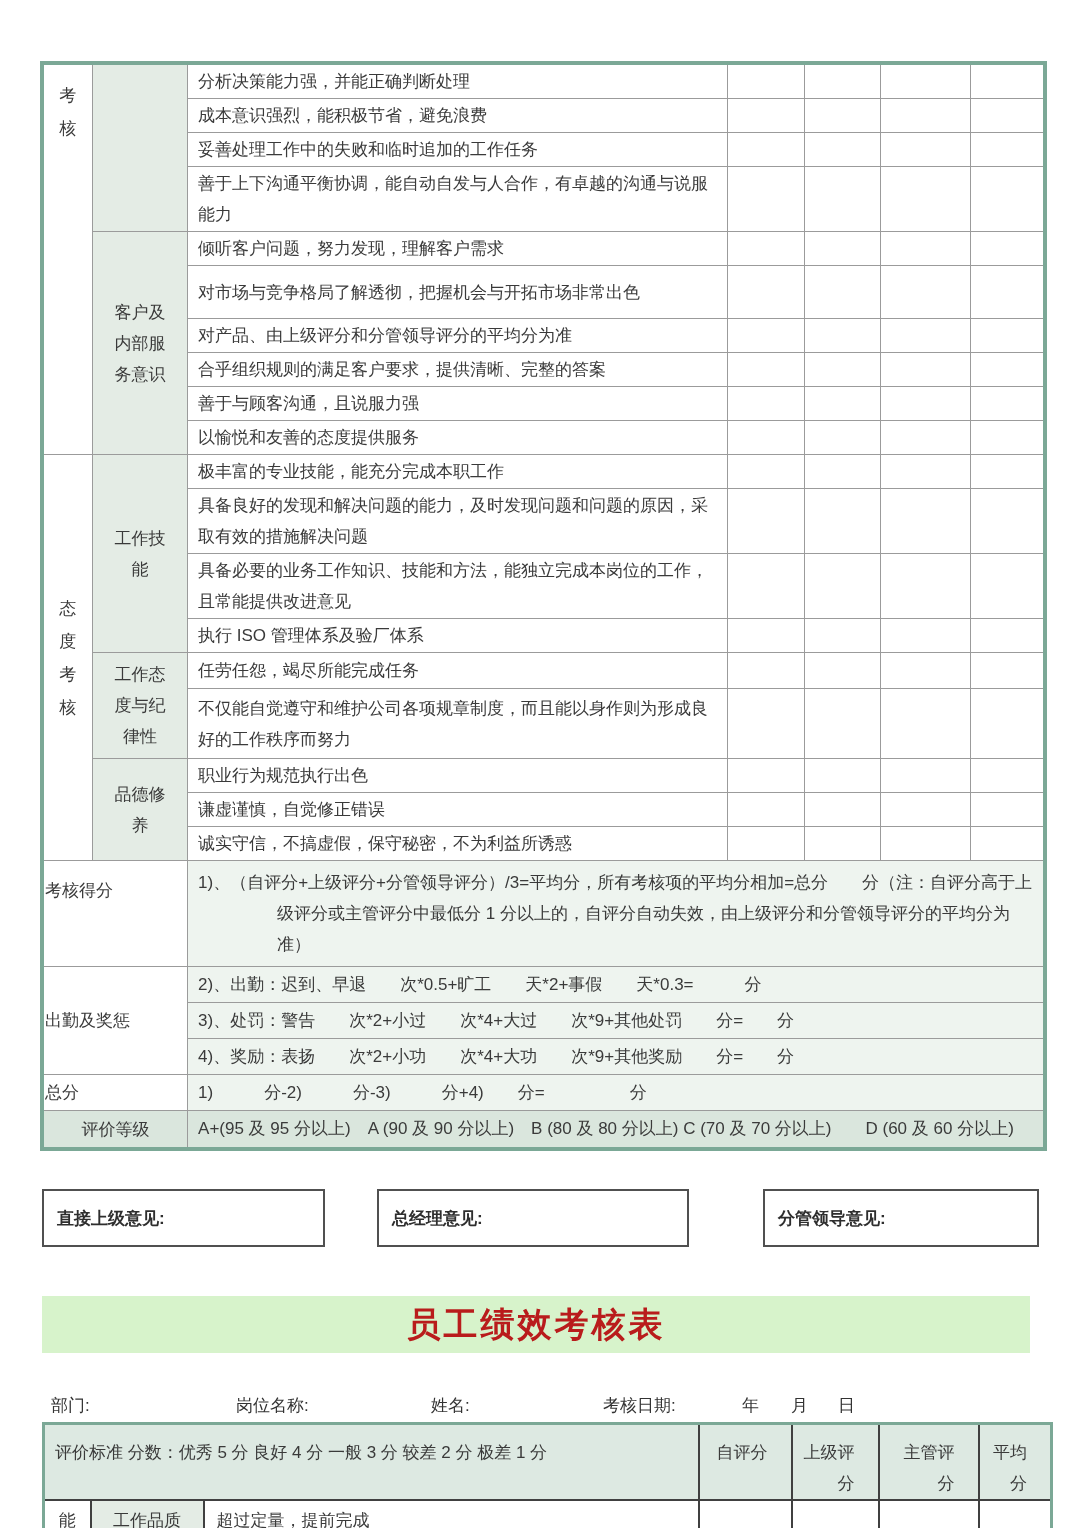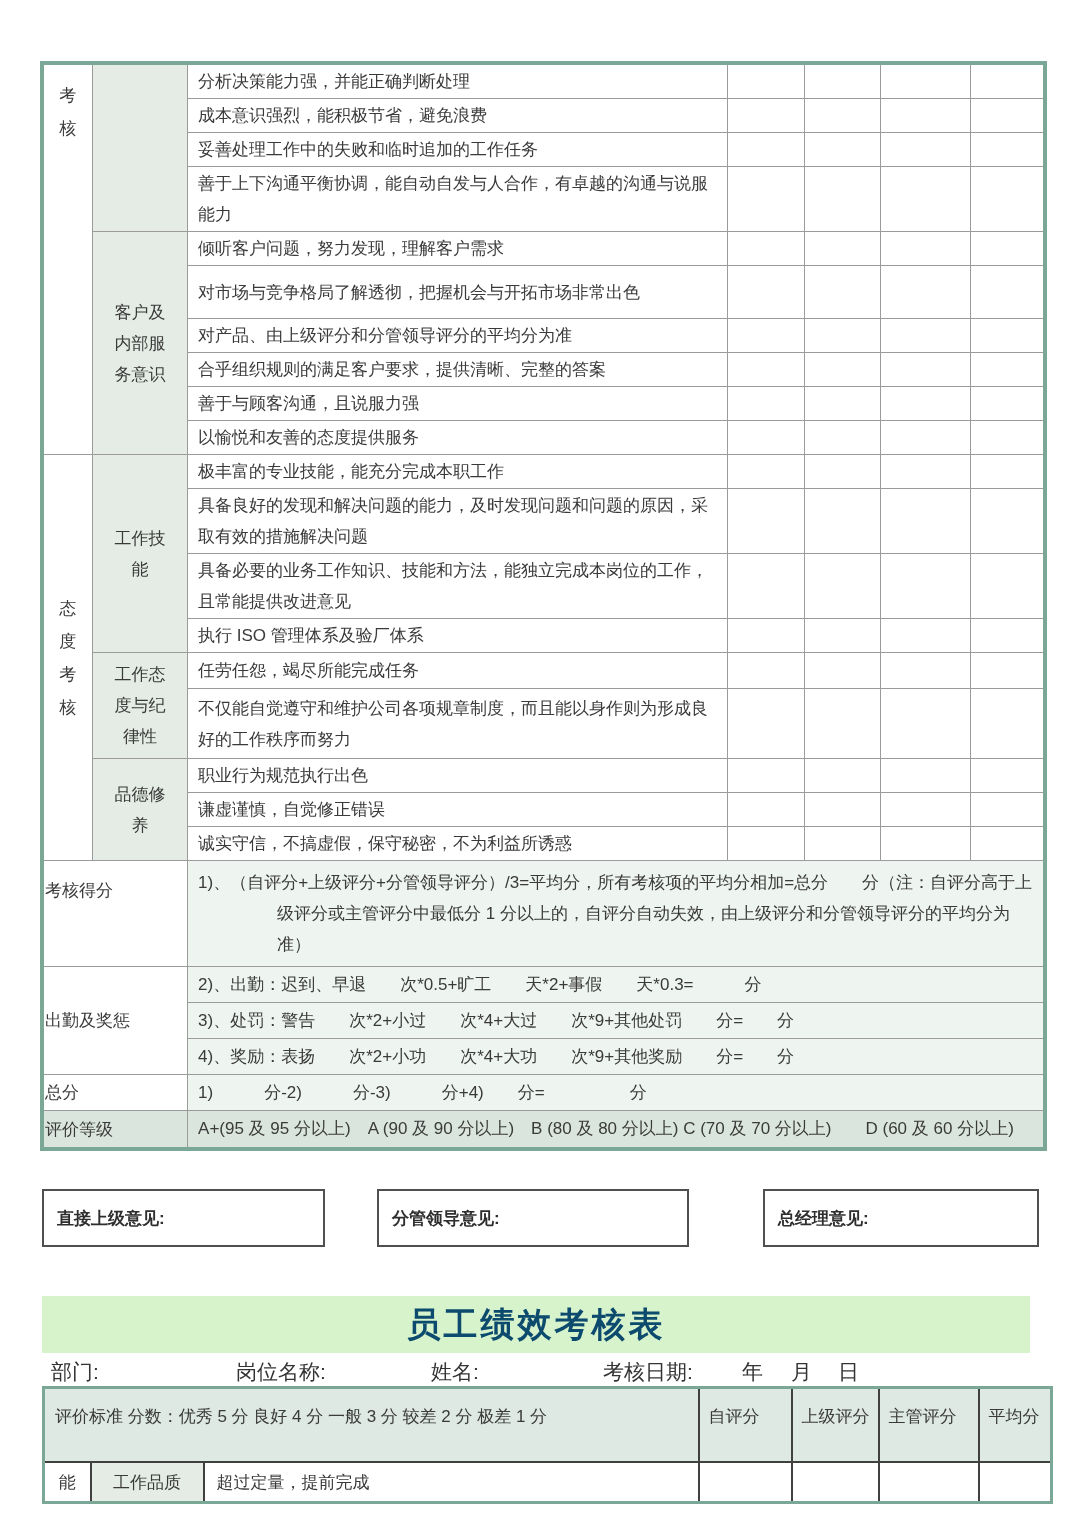--- a/index.html
+++ b/index.html
@@ -20,55 +20,55 @@
   .vtop { vertical-align:top !important; padding-top:14px !important; }
   .sub-cell { background:#e4ece5; text-align:center; vertical-align:middle;
               line-height:31px; padding:6px 18px; word-break:break-all; }
   .desc-cell { background:#fff; padding:1px 10px; line-height:31px; text-align:left; }
   .desc-cell.tall { height:50px;margin-left:39px; }
   .score-cell { background:#fff; }
   .sum-label { background:#fff; text-align:left; vertical-align:middle; line-height:31px; }
   .sum-content { background:#eef4ef; padding:1px 10px; line-height:33px; }
   .formula { line-height:31px; padding:6px 10px 6px 89px; text-indent:-79px;
              min-height:96px; vertical-align:top; }
-  .grade-label { background:#dae6dd; vertical-align:middle; }
+  .grade-label { background:#dae6dd; text-align:center; vertical-align:middle; }
   .grade-content { background:#dae6dd; padding:2px 10px; line-height:32px; }
 
   
   .opinions { position:relative; height:58px; margin-top:38px; }
   .obox { position:absolute; top:0; height:54px; background:#fff;
           border:2px solid #505050; display:flex; align-items:center;
           padding-left:13px; font-size:17px; font-weight:bold; color:#2e2e2e; }
   .obox:nth-child(1){ left:42px;  width:266px; }
   .obox:nth-child(2){ left:377px; width:295px; }
   .obox:nth-child(3){ left:763px; width:259px; }
 
   
   .title-bar { margin:49px 0 0 42px; width:988px; height:57px; background:#d7f3cb;
                display:flex; align-items:center; justify-content:center; }
-  .title-bar h1 { margin:0; font-size:34px; font-weight:bold; color:#0c4a6e;
+  .title-bar h1 { margin:0; font-size:34px; font-weight:bold; color:#b91c1c;
                   letter-spacing:3px; }
 
   
-  .info-row { position:relative; height:30px; width:1010px; margin-left:42px; font-size:21px; }
+  .info-row { position:relative; height:30px; width:1010px; margin-left:42px; font-size:17px;margin-top:36px; }
   .info-row span { position:absolute; top:5px; color:#333; }
   .info-row span:nth-child(1){ left:9px; }
   .info-row span:nth-child(2){ left:194px; }
   .info-row span:nth-child(3){ left:389px; }
   .info-row span:nth-child(4){ left:561px; }
   .info-row span:nth-child(5){ left:700px; }
   .info-row span:nth-child(6){ left:749px; }
   .info-row span:nth-child(7){ left:796px; }
 
   
   .t2 { width:1008px; margin:3px 0 0 42px; border:3px solid #7ba896; }
   .t2 td { border:2px solid #404040; }
   .t2 .hdr { background:#dde9e2; vertical-align:top; padding:12px 10px 0 10px;
              height:60px; line-height:31px; }
-  .t2 .hdr-score { text-align:left; padding-left:9px; padding-right:5px; }
+  .t2 .hdr-score { text-align:right; padding-left:9px; padding-right:23px; }
   .t2 .g2 { background:#fff; text-align:center; vertical-align:middle;
             word-break:break-all; padding:4px 12px; }
   .t2 .s2 { background:#e4ece5; text-align:center; vertical-align:middle; padding:4px 6px; }
   .t2 .d2 { background:#fff; padding:4px 12px; height:30px; }
   .t2 .sc2 { background:#fff; }
 </style>
 </head>
 <body>
 
 <div>
@@ -247,24 +247,24 @@
           <td class="grade-content" colspan="5">A+(95 及 95 分以上)　A (90 及 90 分以上)　B (80 及 80 分以上) C (70 及 70 分以上)　　D (60 及 60 分以上)</td>
         </tr>
       </tbody>
   </table>
 
   <div class="opinions">
     <div class="obox">
       <span>直接上级意见:</span>
     </div>
     <div class="obox">
-      <span>分管领导意见:</span>
+      <span>总经理意见:</span>
     </div>
     <div class="obox">
-      <span>总经理意见:</span>
+      <span>分管领导意见:</span>
     </div>
   </div>
 
   <div class="title-bar">
     <h1>员工绩效考核表</h1>
   </div>
 
   <div class="info-row">
     <span>部门:</span>
     <span>岗位名称:</span>

